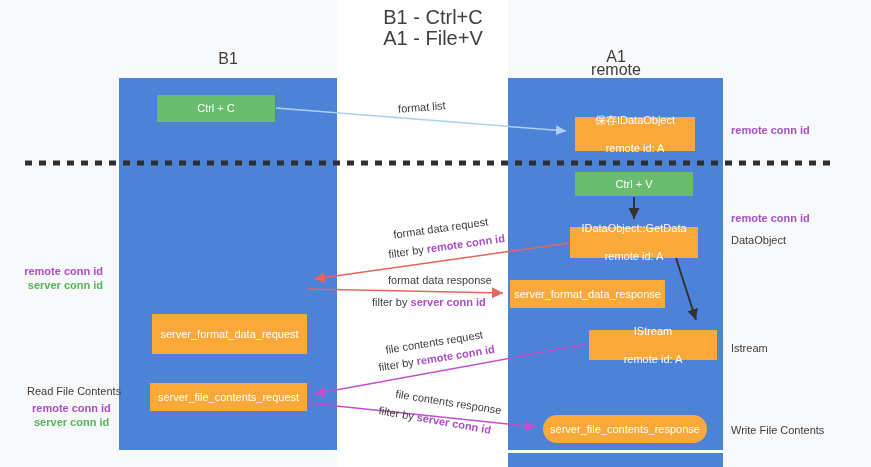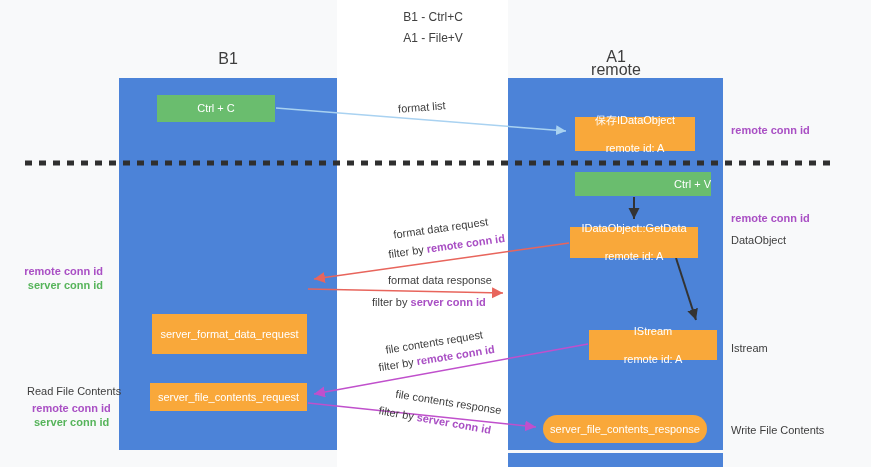--- a/index.html
+++ b/index.html
@@ -8,21 +8,21 @@
     background:#f8f9fa;overflow:hidden;
     font-family:"Liberation Sans","DejaVu Sans",sans-serif;
     color:var(--ink,#3d3d3d);
   }
   .mid-strip{position:absolute;left:337px;top:0;width:171px;height:467px;background:#ffffff;}
   .col{position:absolute;top:78px;height:372px;background:var(--column-blue,#4c83d8);}
   .col-left{left:119px;width:218px;}
   .col-right{left:508px;width:215px;}
   .col-stub{position:absolute;left:508px;top:453px;width:215px;height:14px;background:var(--column-blue,#4c83d8);}
   .title{position:absolute;left:333px;top:7px;width:200px;text-align:center;
-         font-size:12px;line-height:21px;color:#404040;}
+         font-size:20px;line-height:21px;color:#404040;}
   .col-header{position:absolute;width:140px;text-align:center;font-size:16px;line-height:13px;color:#3d3d3d;}
   .box{position:absolute;display:flex;flex-direction:column;align-items:center;justify-content:center;
        color:#ffffff;font-size:11px;line-height:13px;text-align:center;}
   .box.green{background:var(--box-green,#6abd6e);}
   .box.orange{background:var(--box-orange,#f9a83a);gap:15px;}
   .lbl{position:absolute;font-size:11px;line-height:13px;color:#3d3d3d;white-space:nowrap;}
   .ann{position:absolute;font-size:11px;line-height:13px;white-space:nowrap;}
   .purple{color:var(--text-purple,#a94fc4);font-weight:bold;}
   .greent{color:var(--text-green,#56b45a);font-weight:bold;}
   svg.wires{position:absolute;left:0;top:0;pointer-events:none;}
@@ -87,33 +87,36 @@
 
   <div class="box green" style="left:157px;top:95px;width:118px;height:27px;">
     <span>Ctrl + C</span>
   </div>
 
   <div class="box orange" style="left:575px;top:117px;width:120px;height:34px;">
     <span>保存IDataObject</span>
     <span>remote id: A</span>
   </div>
 
-  <div class="box green" style="left:575px;top:172px;width:136px;height:24px;align-items:flex-end;">
+  <div class="box green" style="left:575px;top:172px;width:118px;height:24px;">
     <span>Ctrl + V</span>
   </div>
 
   <div class="box orange" style="left:570px;top:227px;width:128px;height:31px;">
     <span>IDataObject::GetData</span>
     <span>remote id: A</span>
   </div>
 
   <div class="box orange" style="left:152px;top:268px;width:155px;height:40px;margin-top:46px;">
     <span>server_format_data_request</span>
   </div>
 
+  <div class="box orange" style="left:510px;top:280px;width:155px;height:28px;">
+    <span>server_format_data_response</span>
+  </div>
 
   <div class="box orange" style="left:589px;top:330px;width:128px;height:30px;">
     <span>IStream</span>
     <span>remote id: A</span>
   </div>
 
   <div class="box orange" style="left:150px;top:383px;width:157px;height:28px;">
     <span>server_file_contents_request</span>
   </div>
 

